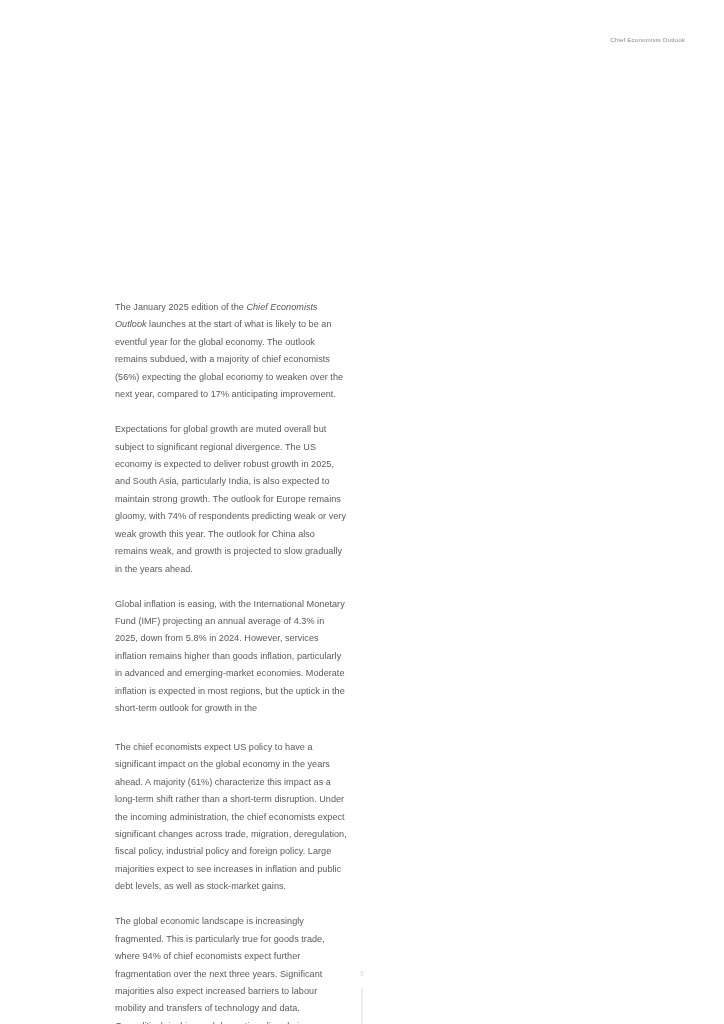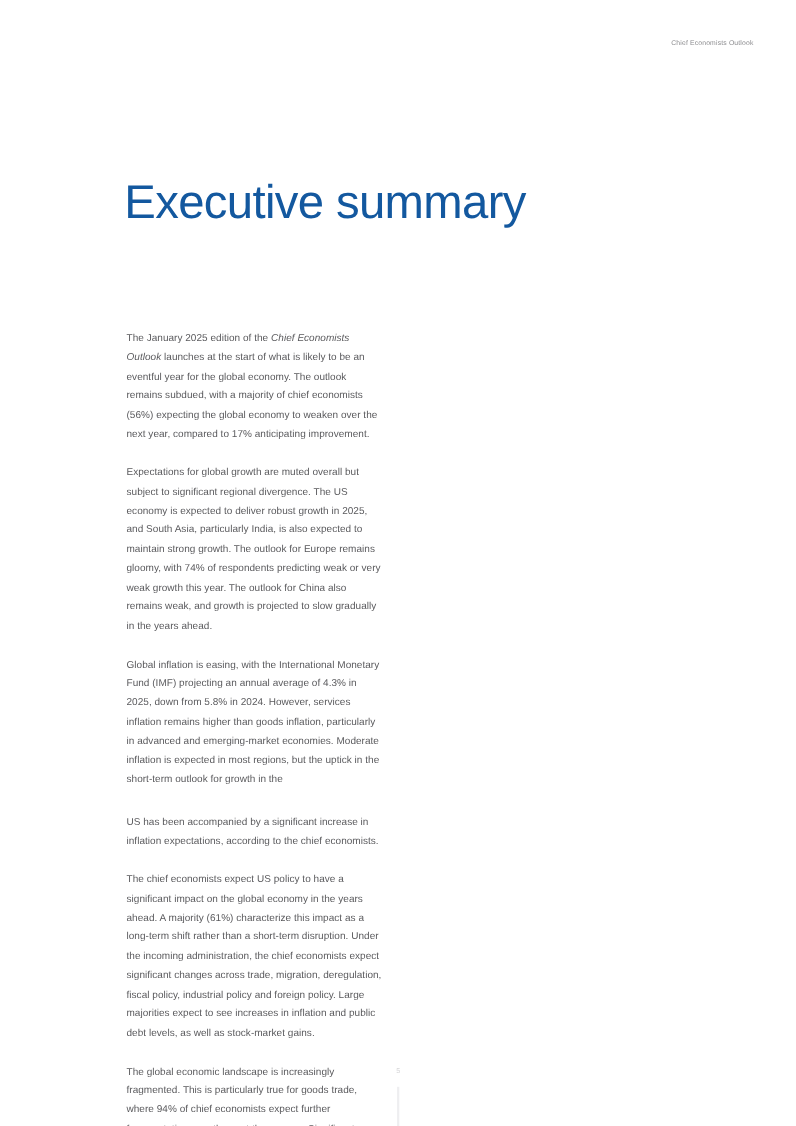--- a/index.html
+++ b/index.html
@@ -95,30 +95,28 @@
     background: #eeeef0;
   }
 </style>
 </head>
 <body>
 
 <div class="page">
 
   <div class="running-header">Chief Economists Outlook</div>
 
-  <h1 class="page-title">Executive summary</h1>
 
   <div class="body-columns">
     <div class="column">
         <p class="para"><span>The January 2025 edition of the </span><em>Chief Economists Outlook</em><span> launches at the start of what is likely to be an eventful year for the global economy. The outlook remains subdued, with a majority of chief economists (56%) expecting the global economy to weaken over the next year, compared to 17% anticipating improvement.</span></p>
         <p class="para"><span>Expectations for global growth are muted overall but subject to significant regional divergence. The US economy is expected to deliver robust growth in 2025, and South Asia, particularly India, is also expected to maintain strong growth. The outlook for Europe remains gloomy, with 74% of respondents predicting weak or very weak growth this year. The outlook for China also remains weak, and growth is projected to slow gradually in the years ahead.</span></p>
         <p class="para"><span>Global inflation is easing, with the International Monetary Fund (IMF) projecting an annual average of 4.3% in 2025, down from 5.8% in 2024. However, services inflation remains higher than goods inflation, particularly in advanced and emerging-market economies. Moderate inflation is expected in most regions, but the uptick in the short-term outlook for growth in the</span></p>
       </div>
     <div class="column">
-        <p class="para"><span>US has been accompanied by a significant increase in inflation expectations, according to the chief economists.</span></p>
         <p class="para"><span>The chief economists expect US policy to have a significant impact on the global economy in the years ahead. A majority (61%) characterize this impact as a long-term shift rather than a short-term disruption. Under the incoming administration, the chief economists expect significant changes across trade, migration, deregulation, fiscal policy, industrial policy and foreign policy. Large majorities expect to see increases in inflation and public debt levels, as well as stock-market gains.</span></p>
         <p class="para"><span>The global economic landscape is increasingly fragmented. This is particularly true for goods trade, where 94% of chief economists expect further fragmentation over the next three years. Significant majorities also expect increased barriers to labour mobility and transfers of technology and data. Geopolitical rivalries and domestic policy choices are viewed as the key drivers of current fragmentation trends, highlighting the growing importance of interactions between political and economic factors.</span></p>
       </div>
   </div>
 
   <div class="folio">5</div>
   <div class="folio-rule"></div>
 
 </div>
 

